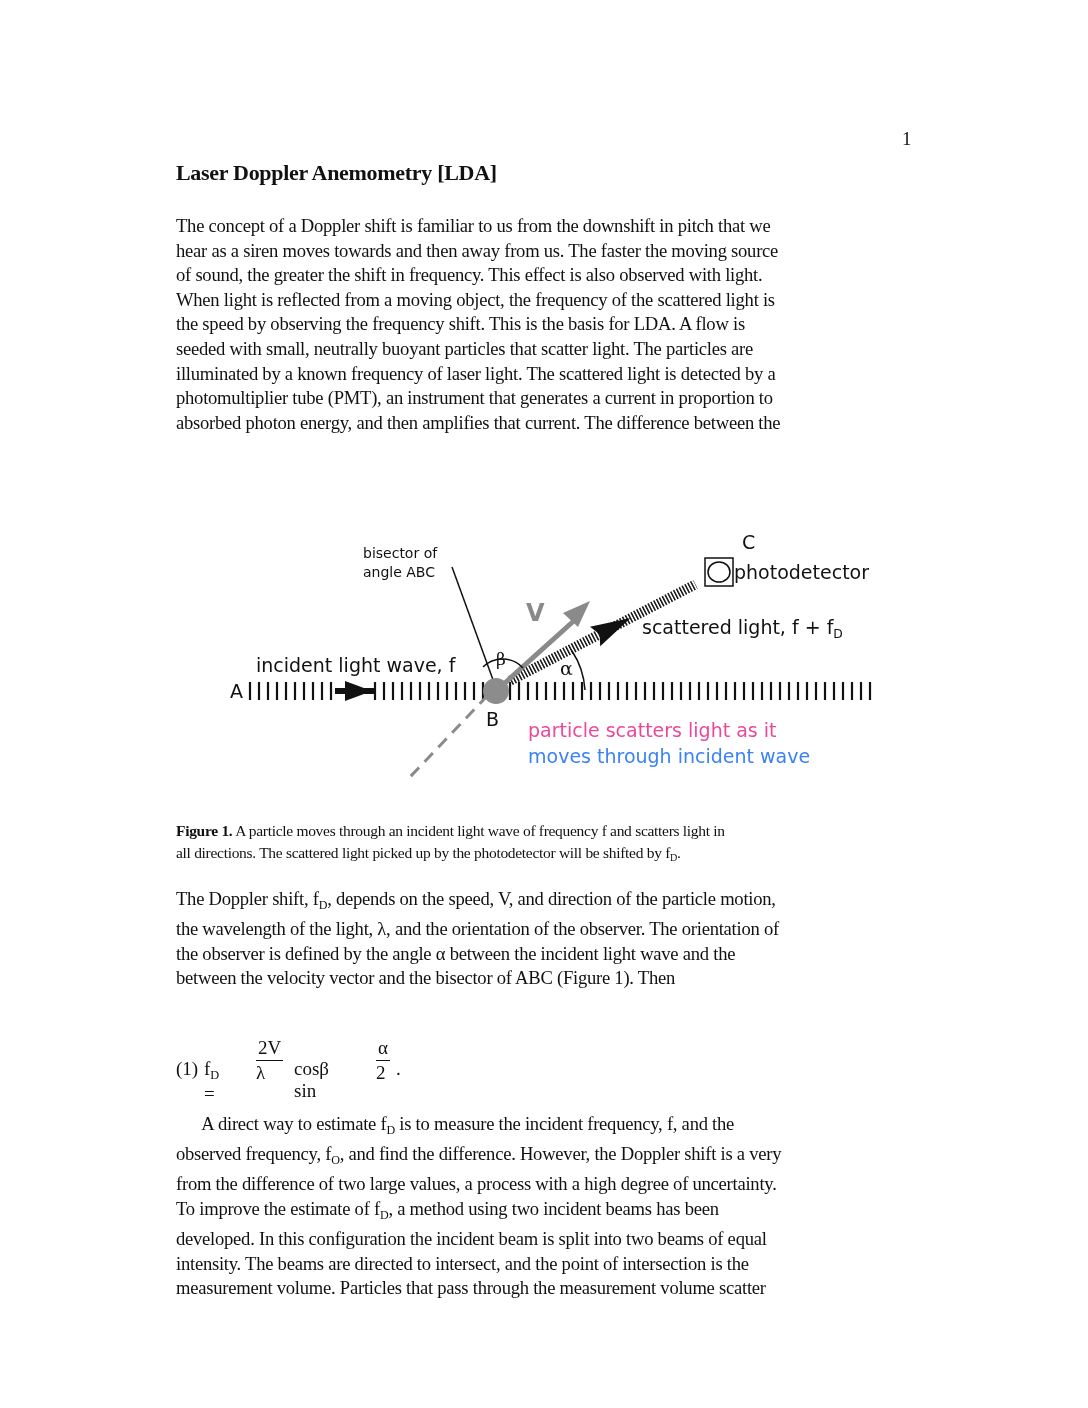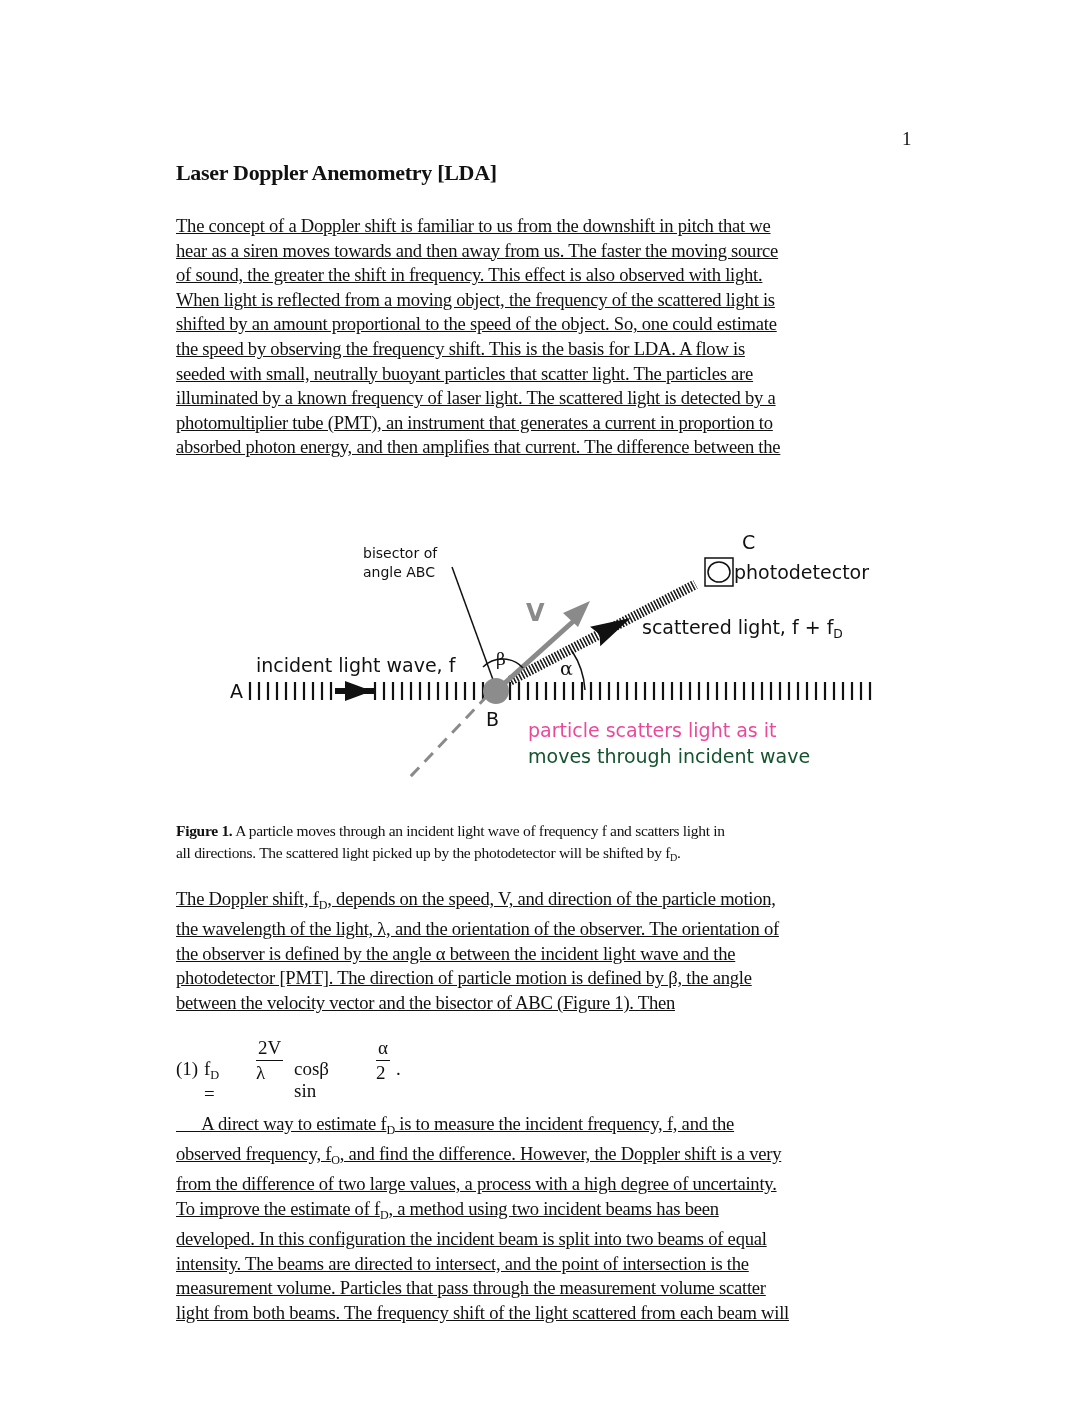--- a/index.html
+++ b/index.html
@@ -1,21 +1,21 @@
 <!DOCTYPE html>
 <html><head>
 <meta charset="utf-8">
 <style>
   html, body { margin: 0; padding: 0; background: #ffffff; }
   body { width: 1088px; height: 1408px; position: relative; overflow: hidden;
          font-family: "Liberation Serif", "DejaVu Serif", serif; color: #111; }
   .page-number { position: absolute; left: 902px; top: 128px; font-size: 19px; }
   .title { position: absolute; left: 176px; top: 160px; font-size: 22px; font-weight: bold; letter-spacing: -0.3px; }
   .para { position: absolute; left: 176px; width: 740px; font-size: 18.6px; line-height: 24.6px; letter-spacing: -0.25px; }
-  .para .line { display: block; white-space: nowrap; text-decoration: underline; }
+  .para .line { display: block; white-space: nowrap; }
   #p1 { top: 214px; }
   #p2 { top: 887px; }
   #p3 { top: 1112px; }
   .caption { position: absolute; left: 176px; top: 820px; width: 750px; font-size: 15.5px; line-height: 22px; letter-spacing: -0.3px; }
   .caption .line { display: block; white-space: nowrap; }
   .caption b { font-weight: bold; }
   sub { font-size: 0.65em; vertical-align: -0.3em; }
   .figure { position: absolute; left: 220px; top: 525px; width: 680px; height: 270px; }
   .figure svg { position: absolute; left: 0; top: 0; }
   .flabel { position: absolute; font-family: "DejaVu Sans", "Liberation Sans", sans-serif; white-space: nowrap; }
@@ -32,21 +32,20 @@
 
 <div class="page-number">1</div>
 
 <div class="title">Laser Doppler Anemometry [LDA]</div>
 
 <div class="para" id="p1">
   <span class="line">The concept of a Doppler shift is familiar to us from the downshift in pitch that we</span>
   <span class="line">hear as a siren moves towards and then away from us.  The faster the moving source</span>
   <span class="line">of sound, the greater the shift in frequency. This effect is also observed with light.</span>
   <span class="line">When light is reflected from a moving object, the frequency of the scattered light is</span>
-  <span class="line">shifted by an amount proportional to the speed of the object.  So, one could estimate</span>
   <span class="line">the speed by observing the frequency shift.  This is the basis for LDA.  A flow is</span>
   <span class="line">seeded with small, neutrally buoyant particles that scatter light.  The particles are</span>
   <span class="line">illuminated by a known frequency of laser light.  The scattered light is detected by a</span>
   <span class="line">photomultiplier tube (PMT), an instrument that generates a current in proportion to</span>
   <span class="line">absorbed photon energy, and then amplifies that current.  The difference between the</span>
 </div>
 
 <div class="figure">
   <svg width="680" height="270" viewBox="0 0 680 270">
     <defs>
@@ -159,33 +158,32 @@
   <span class="flabel" style="left:522px; top:6px; font-size:19px;">C</span>
   <span class="flabel" style="left:514px; top:36px; font-size:19px;">photodetector</span>
   <span class="flabel" style="left:306px; top:74px; font-size:24px; font-weight:bold; color:#8a8a8a;">V</span>
   <span class="flabel" style="left:422px; top:91px; font-size:19px;"><span>scattered light, f + f</span><sub>D</sub></span>
   <span class="flabel" style="left:36px; top:129px; font-size:19px;">incident light wave, f</span>
   <span class="flabel" style="left:276px; top:124px; font-size:17px; font-family:'DejaVu Serif',serif;">β</span>
   <span class="flabel" style="left:340px; top:132px; font-size:19px; font-family:'DejaVu Serif',serif;">α</span>
   <span class="flabel" style="left:10px; top:155px; font-size:19px;">A</span>
   <span class="flabel" style="left:266px; top:183px; font-size:19px;">B</span>
   <span class="flabel" style="left:308px; top:194px; font-size:19px; color:#ec4899;">particle scatters light as it</span>
-  <span class="flabel" style="left:308px; top:220px; font-size:19px; color:#14532d;">moves through incident wave</span>
+  <span class="flabel" style="left:308px; top:220px; font-size:19px; color:#3b82f6;">moves through incident wave</span>
 </div>
 
 <div class="caption">
   <span class="line"><b>Figure 1.</b><span> A particle moves through an incident light wave of frequency f and scatters light in</span></span>
   <span class="line"><span>all directions.  The scattered light picked up by the photodetector will be shifted by f</span><sub>D</sub><span>.</span></span>
 </div>
 
 <div class="para" id="p2">
   <span class="line"><span>The Doppler shift, f</span><sub>D</sub><span>, depends on the speed, V, and direction of the particle motion,</span></span>
   <span class="line">the wavelength of the light, λ, and the orientation of the observer.  The orientation of</span>
   <span class="line">the observer is defined by the angle α between the incident light wave and the</span>
-  <span class="line">photodetector [PMT]. The direction of particle motion is defined by β, the angle</span>
   <span class="line">between the velocity vector and the bisector of ABC (Figure 1).   Then</span>
 </div>
 
 <div class="equation">
   <span class="eq-num">(1)</span>
   <span class="eq-lhs"><span>f</span><sub>D</sub><span> =</span></span>
   <span class="frac" style="left:80px; top:0;">
     <span class="num">2V</span>
     <span class="den">λ</span>
   </span>
@@ -198,14 +196,13 @@
 </div>
 
 <div class="para" id="p3">
   <span class="line" style="white-space:pre;"><span>      A direct way to estimate f</span><sub>D</sub><span> is to measure the incident frequency, f, and the</span></span>
   <span class="line"><span>observed frequency, f</span><sub>O</sub><span>, and find the difference.  However, the Doppler shift is a very</span></span>
   <span class="line">from the difference of two large values, a process with a high degree of uncertainty.</span>
   <span class="line"><span>To improve the estimate of f</span><sub>D</sub><span>, a method using two incident beams has been</span></span>
   <span class="line">developed.  In this configuration the incident beam is split into two beams of equal</span>
   <span class="line">intensity.  The beams are directed to intersect, and the point of intersection is the</span>
   <span class="line">measurement volume.  Particles that pass through the measurement volume scatter</span>
-  <span class="line">light from both beams.  The frequency shift of the light scattered from each beam will</span>
 </div>
 
 </body></html>

